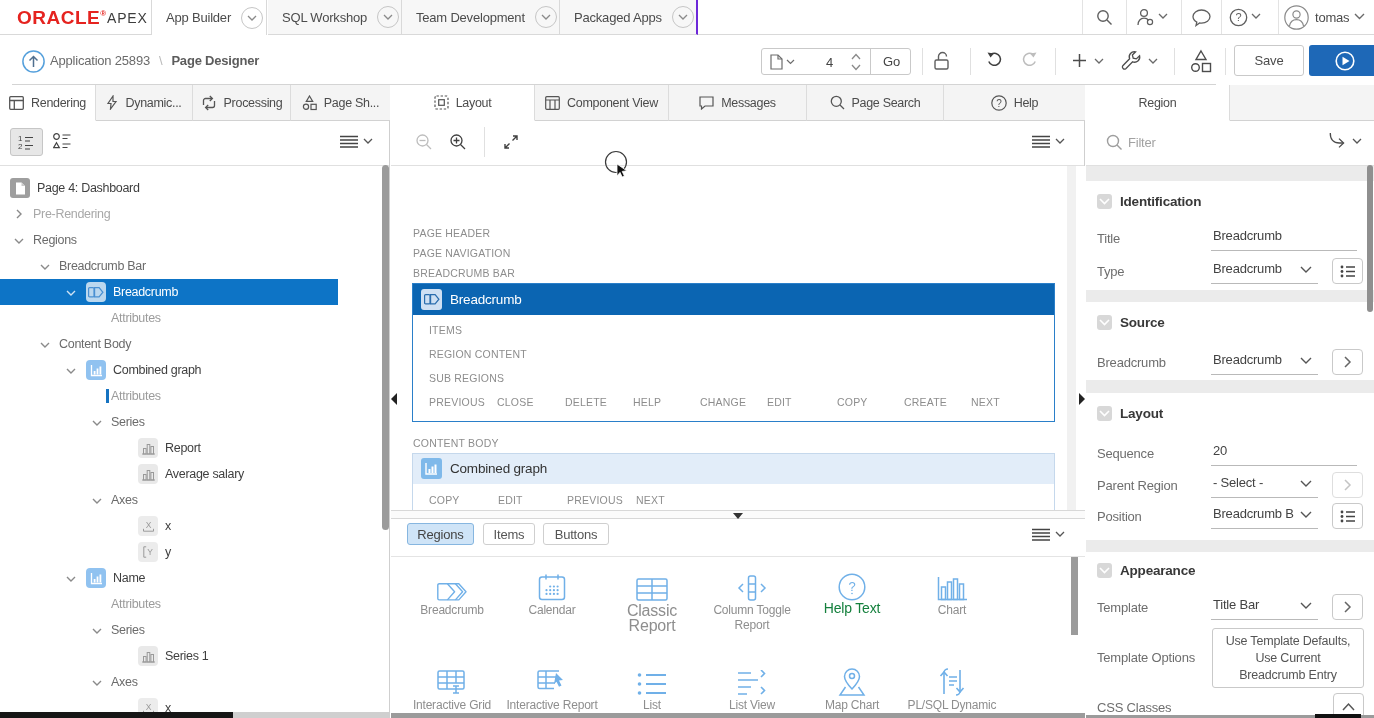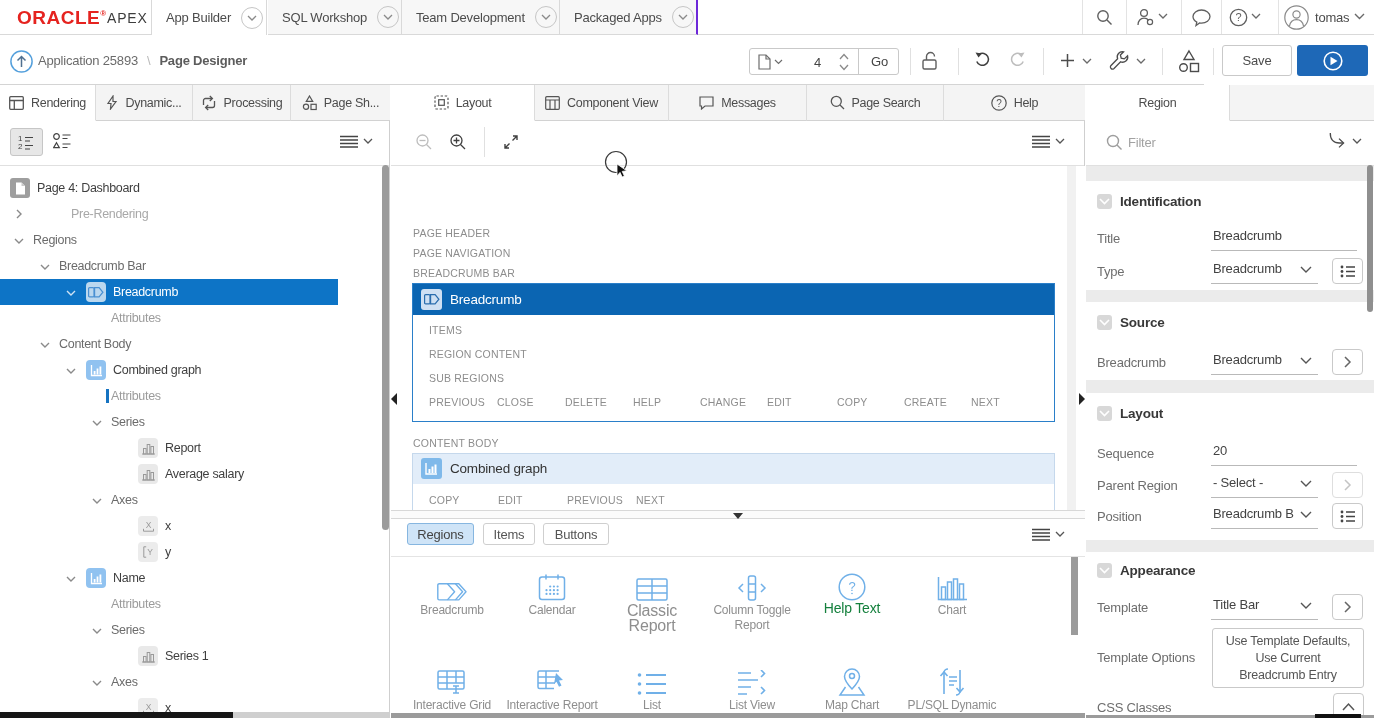--- a/index.html
+++ b/index.html
@@ -10,21 +10,21 @@
 
 #bar1 { position:absolute; left:0; top:0; width:1374px; height:35px; background:#fff; }
 #bar1 .logo { position:absolute; left:0; top:0; width:152px; height:35px; border-right:1px solid #d9d9d9; border-bottom:1px solid #d9d9d9; }
 .tab1 { position:absolute; top:0; height:35px; font-size:13px; color:#4c4c4c; display:flex; align-items:center; white-space:nowrap; }
 .tab1.inactive { background:#f7f7f7; border-bottom:1px solid #d9d9d9; }
 .tab1 .chev-circle { width:22px; height:22px; border:1px solid #c6c6c6; border-radius:50%; margin-left:10px; display:flex; align-items:center; justify-content:center; }
 #bar1 .rsep { position:absolute; top:0; width:1px; height:34px; background:#e3e3e3; }
 #bar1-border { position:absolute; left:698px; top:34px; width:676px; height:1px; background:#d9d9d9; }
 
 
-#bar2 { position:absolute; left:0; top:35px; width:1204px; height:50px; background:#fff; border-bottom:1px solid #d4d4d4; }
+#bar2 { position:absolute; left:12px; top:35px; width:1204px; height:50px; background:#fff; border-bottom:1px solid #d4d4d4; }
 
 
 #leftp  { position:absolute; left:0; top:85px; width:390px; height:633px; background:#fff; border-right:1px solid #cfcfcf; }
 #centerp{ position:absolute; left:391px; top:85px; width:694px; height:633px; background:#fff; border-right:1px solid #cfcfcf; }
 #rightp { position:absolute; left:1086px; top:85px; width:288px; height:633px; background:#e5e5e5; }
 
 
 .ptabs { position:absolute; left:0; top:0; right:0; height:36px; background:#f4f4f4; }
 .ptab { position:absolute; top:0; height:36px; display:flex; align-items:center; justify-content:center; font-size:12.5px; letter-spacing:-0.3px; color:#4c4c4c; background:#f4f4f4; border-bottom:1px solid #d2d2d2; border-right:1px solid #dcdcdc; }
 .ptab.active { background:#fff; border-bottom:1px solid #fff; }
@@ -253,21 +253,21 @@
   <div id="tree" class="abs" style="left:0; top:78px; width:338px; height:555px; overflow:hidden;">
         <div class="trow" style="top:12px; padding-left:10px; ">
           <span class="ticon" style="background:#9e9e9e; border-radius:3px;">
             <svg width="11" height="13" viewBox="0 0 11 13">
               <path d="M1 0.5h5.5L10 4v8.5H1z" fill="#fff"></path>
               <path d="M6.5 0.5v3.5H10z" fill="#c9c9c9"></path>
             </svg>
           </span>
           <span style="margin-left:7px; color:#3f3f3f;">Page 4: Dashboard</span>
         </div>
-        <div class="trow" style="top:38px; padding-left:14px;gap:38px; ">
+        <div class="trow" style="top:38px; padding-left:14px; ">
           <svg class="chev" width="10" height="10" viewBox="0 0 10 10">
             <path d="M3 1l4 4-4 4" fill="none" stroke="#8a8a8a" stroke-width="1.4"></path>
           </svg>
           <span style="margin-left:9px; color:#a8a8a8;">Pre-Rendering</span>
         </div>
         <div class="trow" style="top:64px; padding-left:14px; ">
           <svg class="chev" width="10" height="10" viewBox="0 0 10 10" style="margin-top:2px">
             <path d="M1 3l4 4 4-4" fill="none" stroke="#8a8a8a" stroke-width="1.4"></path>
           </svg>
           <span style="margin-left:9px; color:#6b6b6b;">Regions</span>

